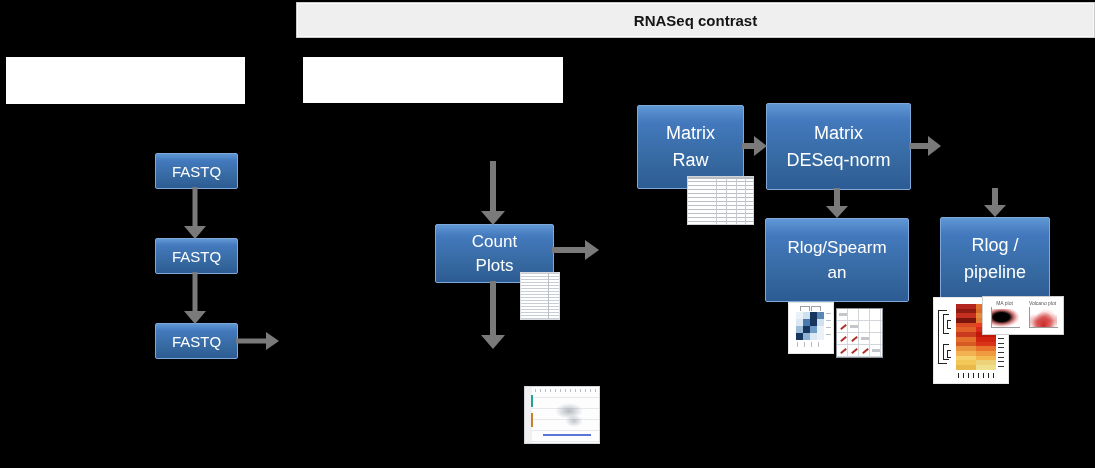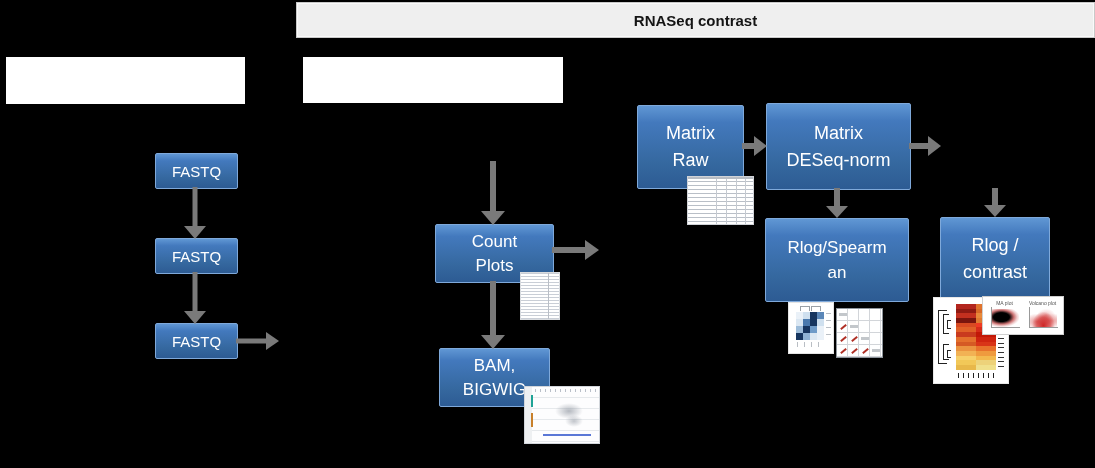--- a/index.html
+++ b/index.html
@@ -158,41 +158,37 @@
     <span class="nl">FASTQ</span>
   </div>
   <div class="node n-f3">
     <span class="nl">FASTQ</span>
   </div>
 
   <div class="node n-gc">
     <span class="nl">Count</span>
     <span class="nl">Plots</span>
   </div>
-  <div class="node n-bb">
-    <span class="nl">BAM,</span>
-    <span class="nl">BIGWIG</span>
-  </div>
 
   <div class="node n-mraw">
     <span class="nl">Matrix</span>
     <span class="nl">Raw</span>
   </div>
   <div class="node n-mnorm">
     <span class="nl">Matrix</span>
     <span class="nl">DESeq-norm</span>
   </div>
 
   <div class="node n-corr">
     <span class="nl">Rlog/Spearm</span>
     <span class="nl">an</span>
   </div>
   <div class="node n-plots">
     <span class="nl">Rlog /</span>
-    <span class="nl">contrast</span>
+    <span class="nl">pipeline</span>
   </div>
 
   <div class="av a1">
       <div class="sh"></div>
       <div class="hd"></div>
     </div>
   <div class="av a2">
       <div class="sh"></div>
       <div class="hd"></div>
     </div>

